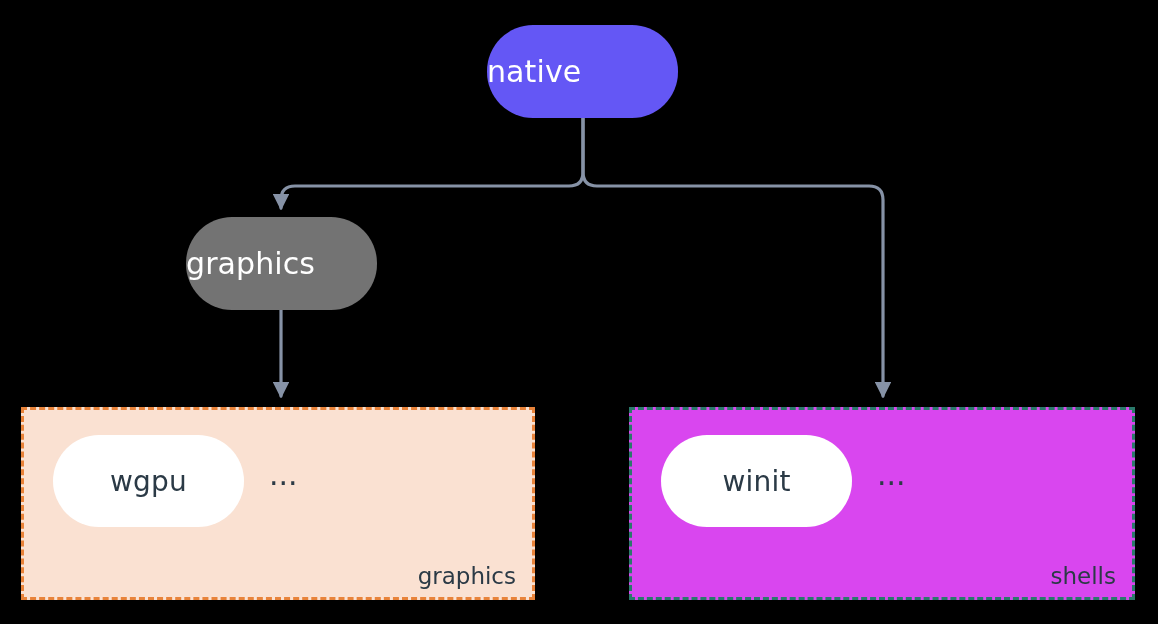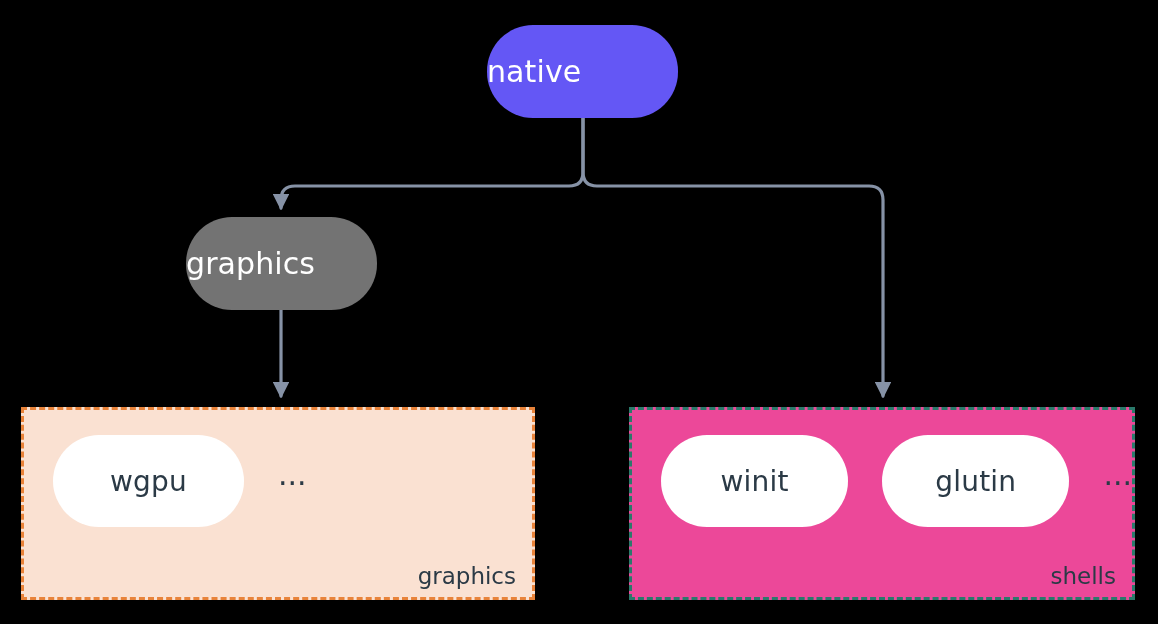--- a/index.html
+++ b/index.html
@@ -67,42 +67,42 @@
   }
   .cluster-renderers {
     left: 21px;
     width: 514px;
     background: #FAE1D2;
     border-color: #E8833A;
   }
   .cluster-shells {
     left: 629px;
     width: 506px;
-    background: #ec4899;
+    background: #d946ef;
     border-color: #2A7A6B;
   }
   .cluster-label {
     position: absolute;
     right: 16px;
     bottom: 8px;
     font-size: 23px;
     color: #2B3A46;
     white-space: nowrap;
   }
 
   
   .pill-row {
     position: absolute;
     left: 0;
     top: 25px;
     right: 0;
     height: 92px;
     display: flex;
     align-items: center;
-    gap: 34px;
+    gap: 25px;
     padding-left: 29px;
     box-sizing: border-box;
   }
   .pill {
     display: flex;
     align-items: center;
     justify-content: center;
     height: 92px;
     width: 191px;
     background: #FFFFFF;
@@ -154,21 +154,18 @@
       <div class="ellipsis">...</div>
     </div>
     <div class="cluster-label">graphics</div>
   </div>
 
   <div class="cluster cluster-shells">
     <div class="pill-row">
       <div class="pill">
         <span>winit</span>
       </div>
-      <div class="pill">
-        <span>glutin</span>
-      </div>
       <div class="ellipsis">...</div>
     </div>
     <div class="cluster-label">shells</div>
   </div>
 
 </div>
 
 </body></html>

